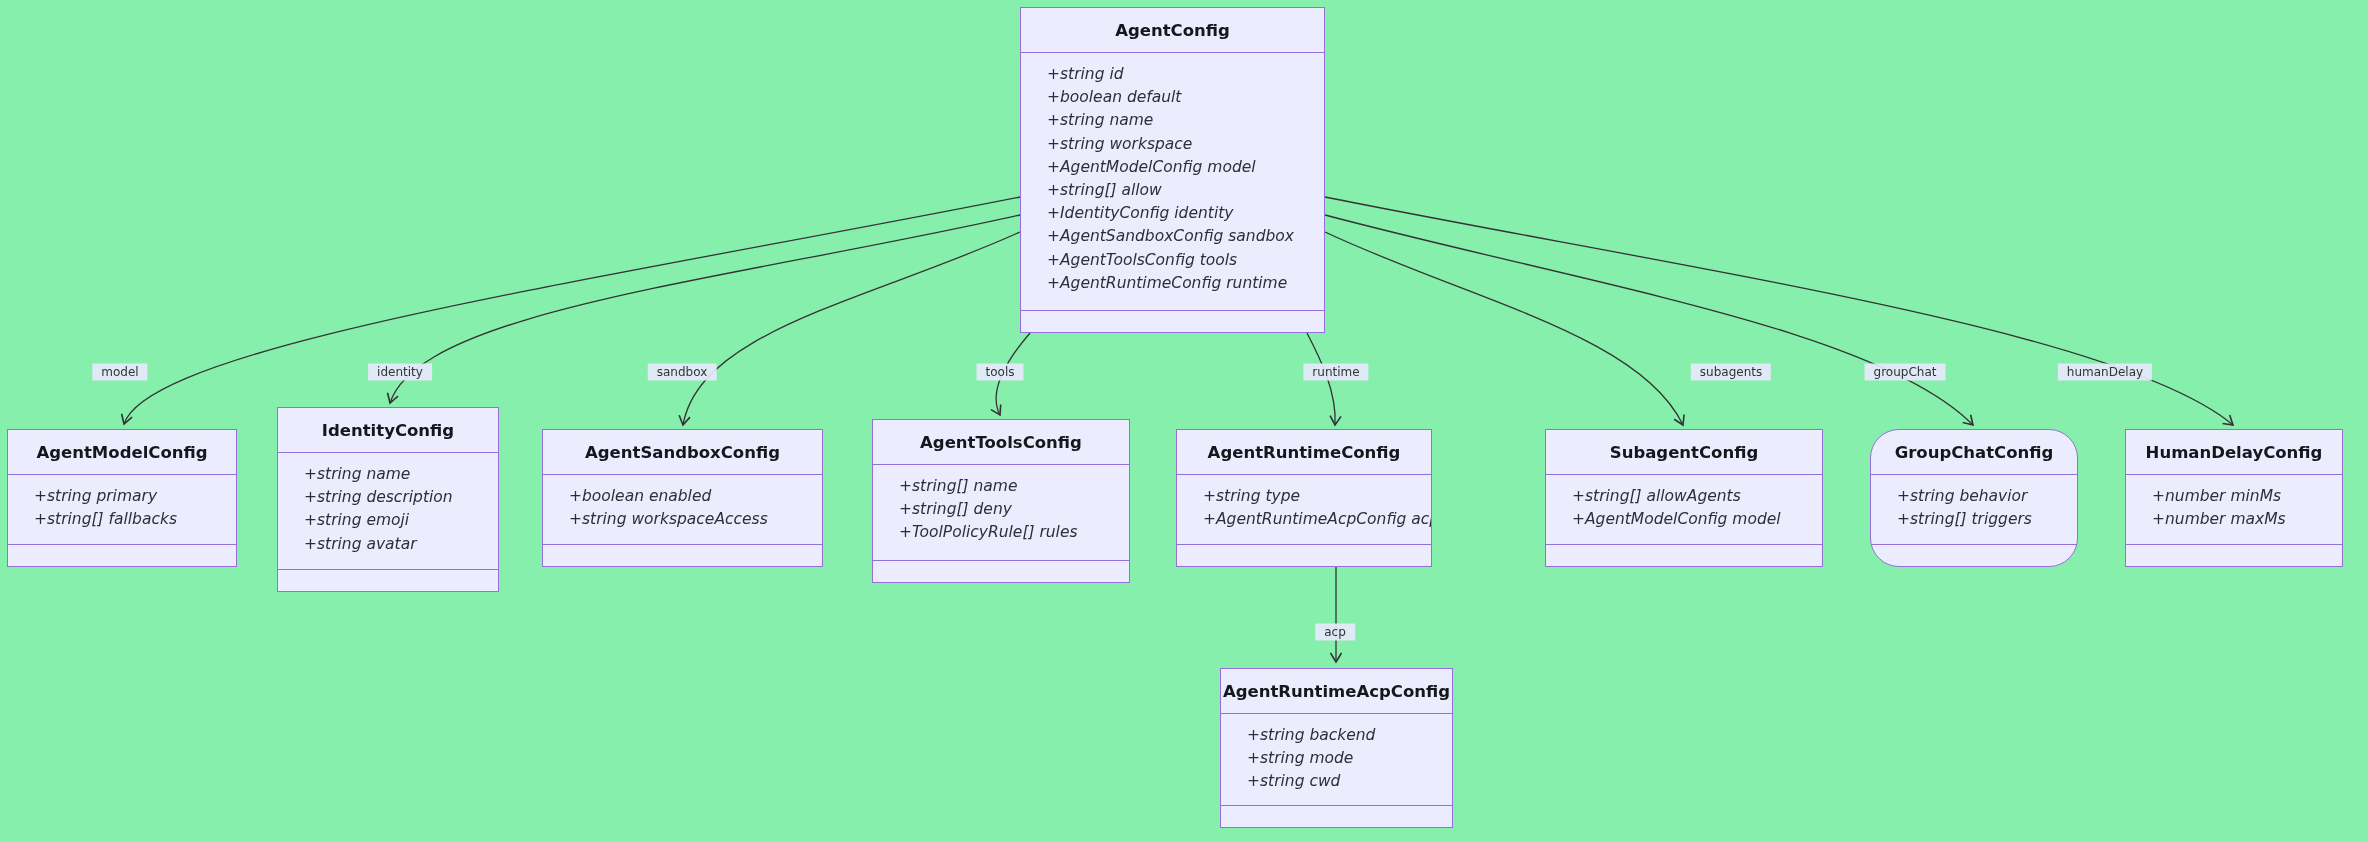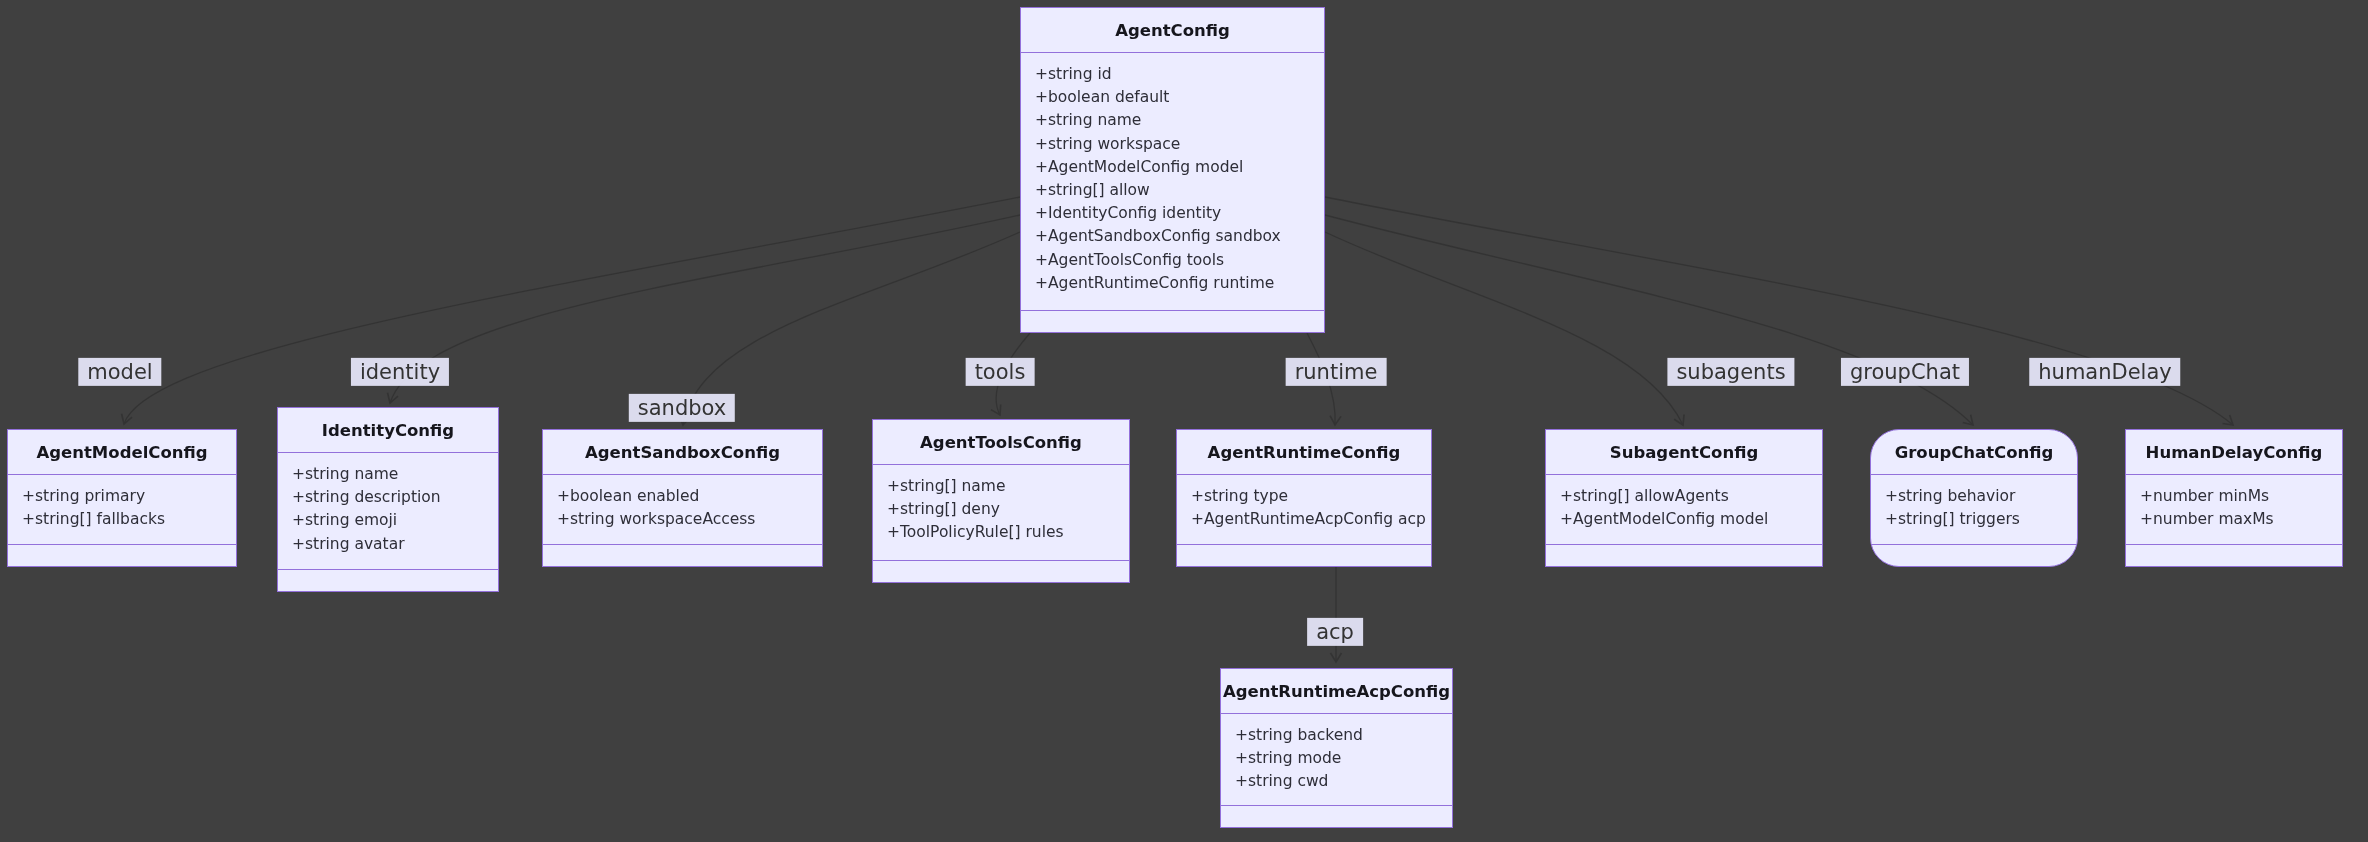--- a/index.html
+++ b/index.html
@@ -5,21 +5,21 @@
   html, body {
     margin: 0;
     padding: 0;
     background: #ffffff;
     font-family: "DejaVu Sans", "Liberation Sans", sans-serif;
   }
   #diagram {
     position: relative;
     width: 2368px;
     height: 842px;
-    background: #404040;
+    background: #86efac;
     overflow: hidden;
   }
   #edges-svg {
     position: absolute;
     left: 0; top: 0;
     width: 2368px;
     height: 842px;
   }
   .edge-path {
     stroke: #333333;
@@ -46,40 +46,41 @@
     display: flex;
     align-items: center;
     justify-content: center;
     font-weight: bold;
     font-size: 16.5px;
     color: #16161d;
     white-space: nowrap;
   }
   .class-attrs {
     flex: 1 1 auto;
-    padding: 10px 14px;
+    padding: 10px 26px;
     overflow: hidden;
+    font-style: italic;
   }
   .attr-line {
     font-size: 15.5px;
     line-height: 23.2px;
     color: #2e2e38;
     white-space: nowrap;
   }
   .class-methods {
     flex: 0 0 21px;
     height: 21px;
     border-top: 1px solid #9370DB;
   }
   .edge-label {
     position: absolute;
     transform: translate(-50%, -50%);
     background: rgba(232, 232, 252, 0.92);
     color: #333333;
-    font-size: 21px;
+    font-size: 12px;
     line-height: 1.25;
     padding: 1px 9px;
     white-space: nowrap;
   }
 </style>
 </head>
 <body>
 
 <div id="diagram">
   <svg id="edges-svg" viewBox="0 0 2368 842" xmlns="http://www.w3.org/2000/svg">
@@ -188,21 +189,21 @@
         <div class="class-title">AgentRuntimeAcpConfig</div>
         <div class="class-attrs">
           <div class="attr-line">+string backend</div>
           <div class="attr-line">+string mode</div>
           <div class="attr-line">+string cwd</div>
         </div>
         <div class="class-methods"></div>
       </div>
       <div class="edge-label" style="left: 120px; top: 372px;">model</div>
       <div class="edge-label" style="left: 400px; top: 372px;">identity</div>
-      <div class="edge-label" style="left: 682px; top: 372px; margin-top: 36px;">sandbox</div>
+      <div class="edge-label" style="left: 682px; top: 372px;">sandbox</div>
       <div class="edge-label" style="left: 1000px; top: 372px;">tools</div>
       <div class="edge-label" style="left: 1336px; top: 372px;">runtime</div>
       <div class="edge-label" style="left: 1731px; top: 372px;">subagents</div>
       <div class="edge-label" style="left: 1905px; top: 372px;">groupChat</div>
       <div class="edge-label" style="left: 2105px; top: 372px;">humanDelay</div>
       <div class="edge-label" style="left: 1335px; top: 632px;">acp</div>
     </div>
 </div>
 
 </body></html>

